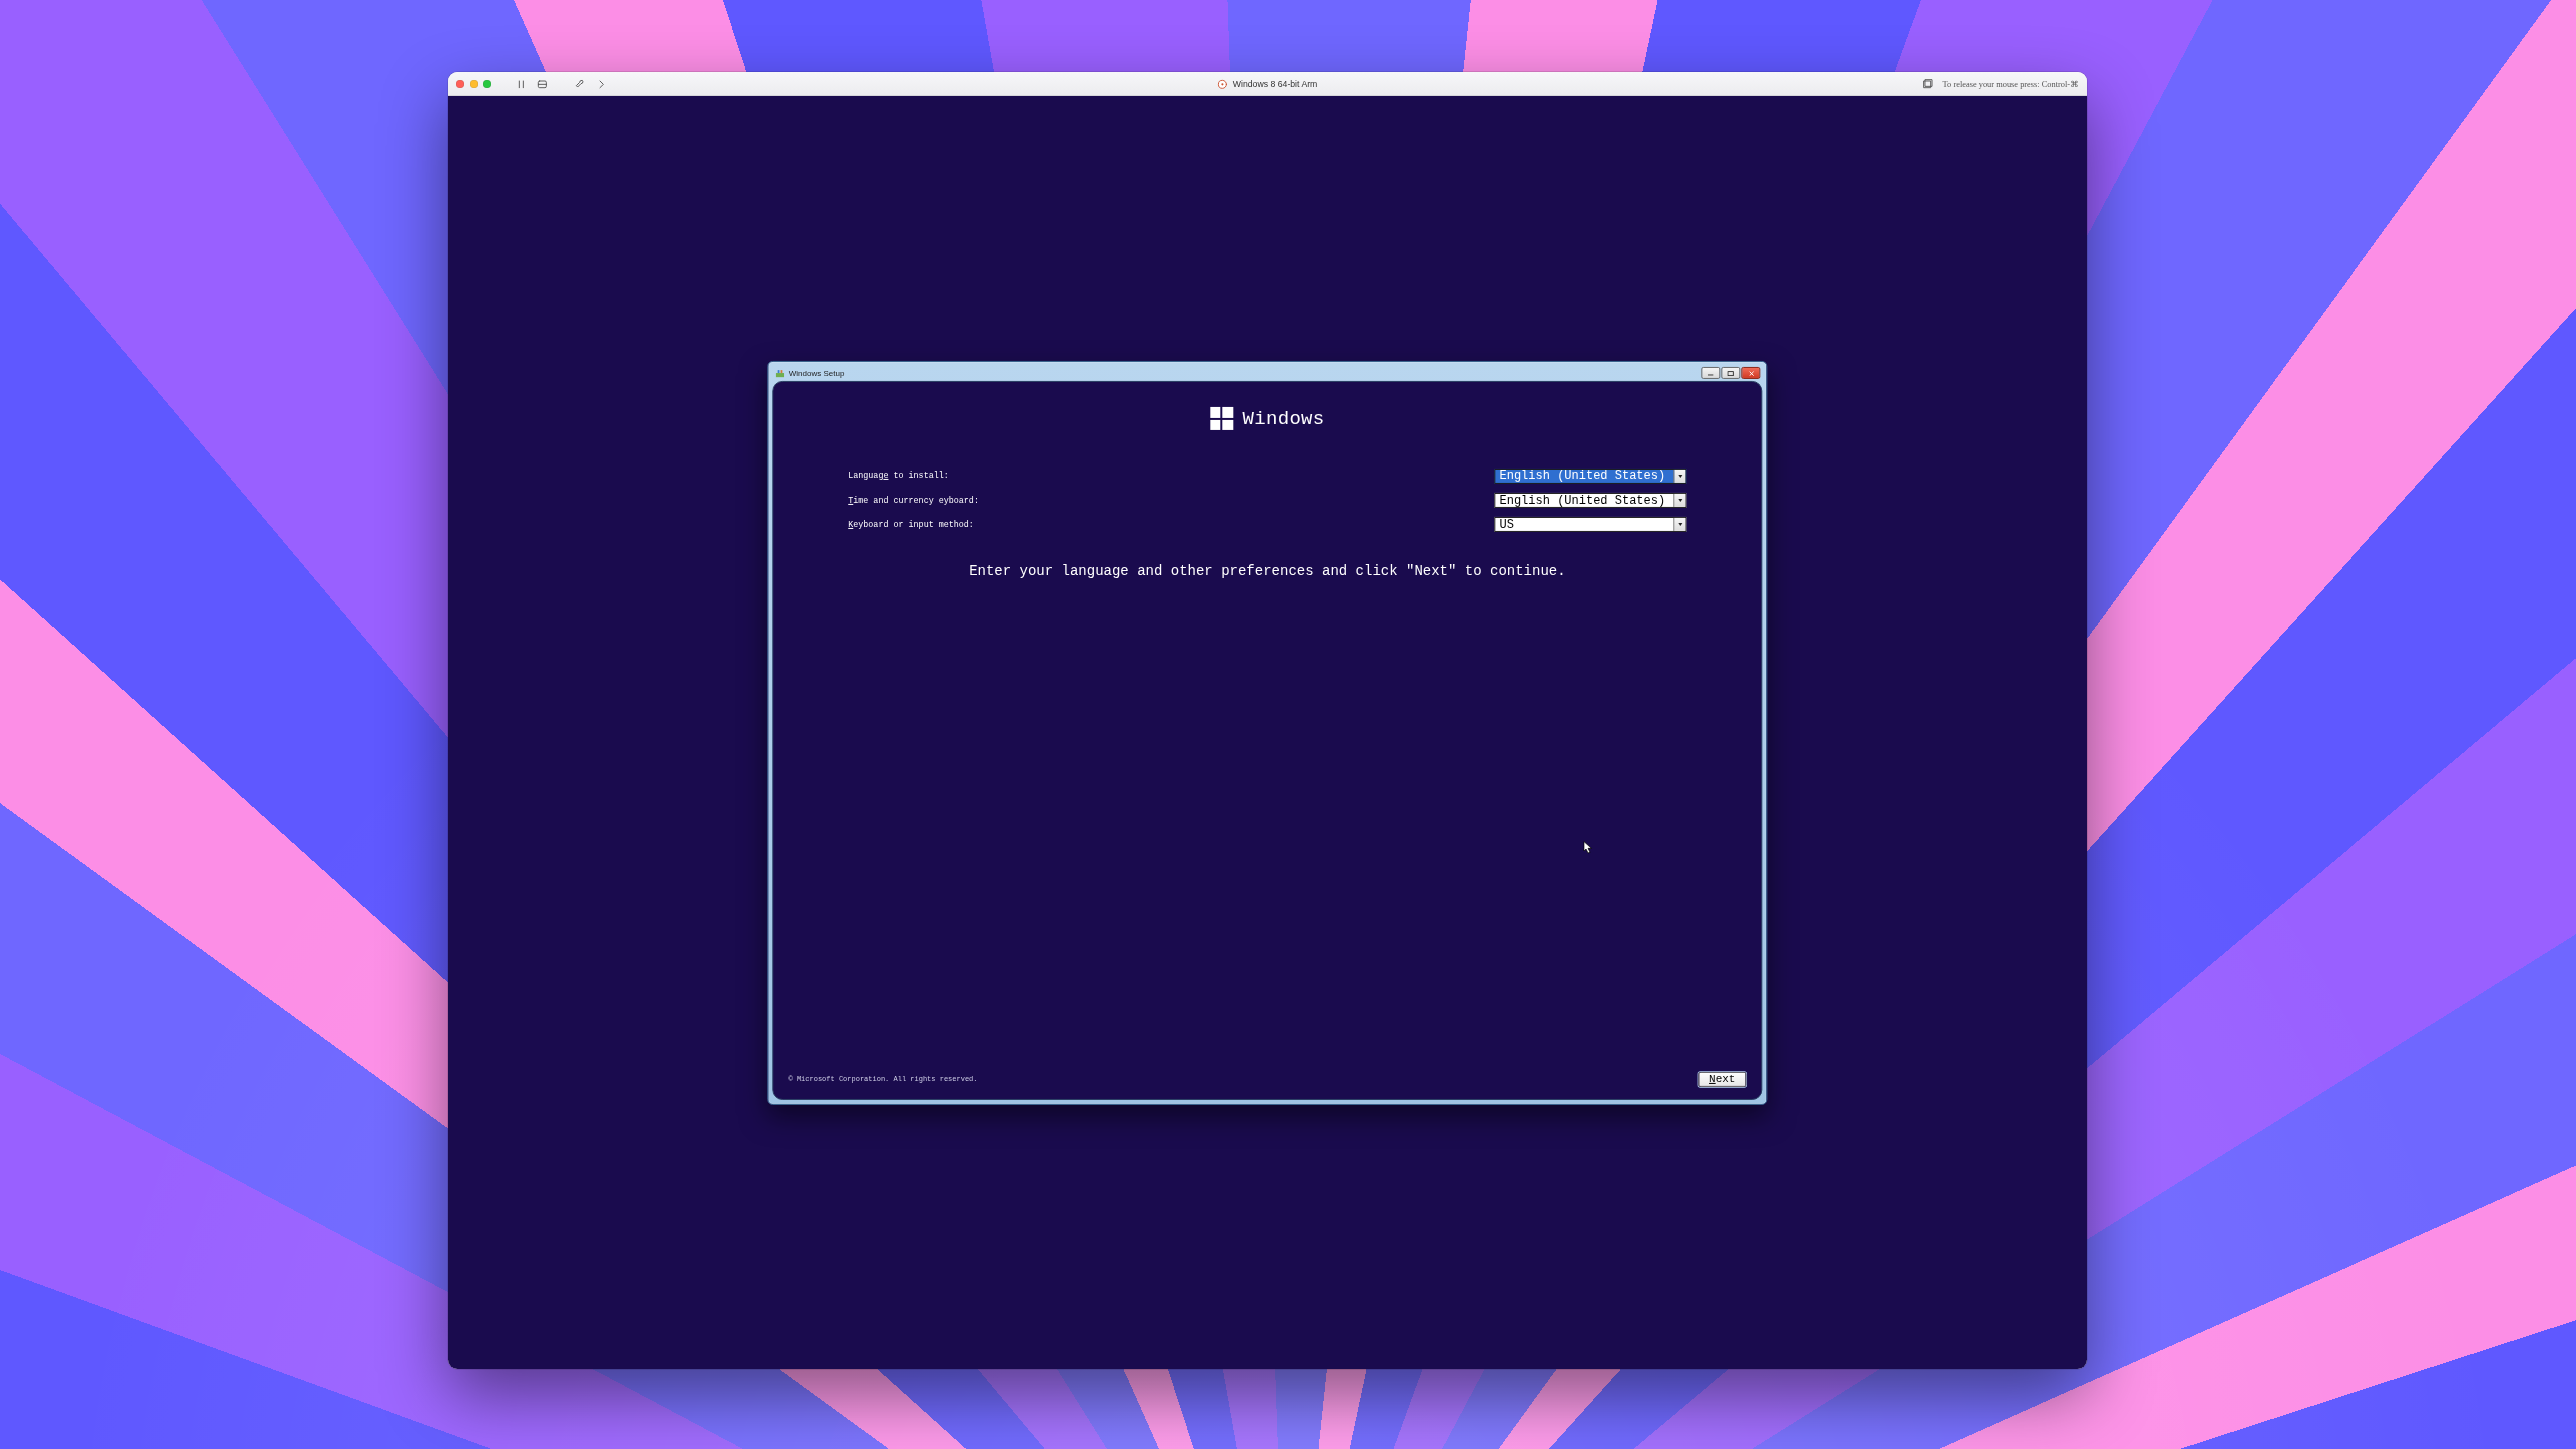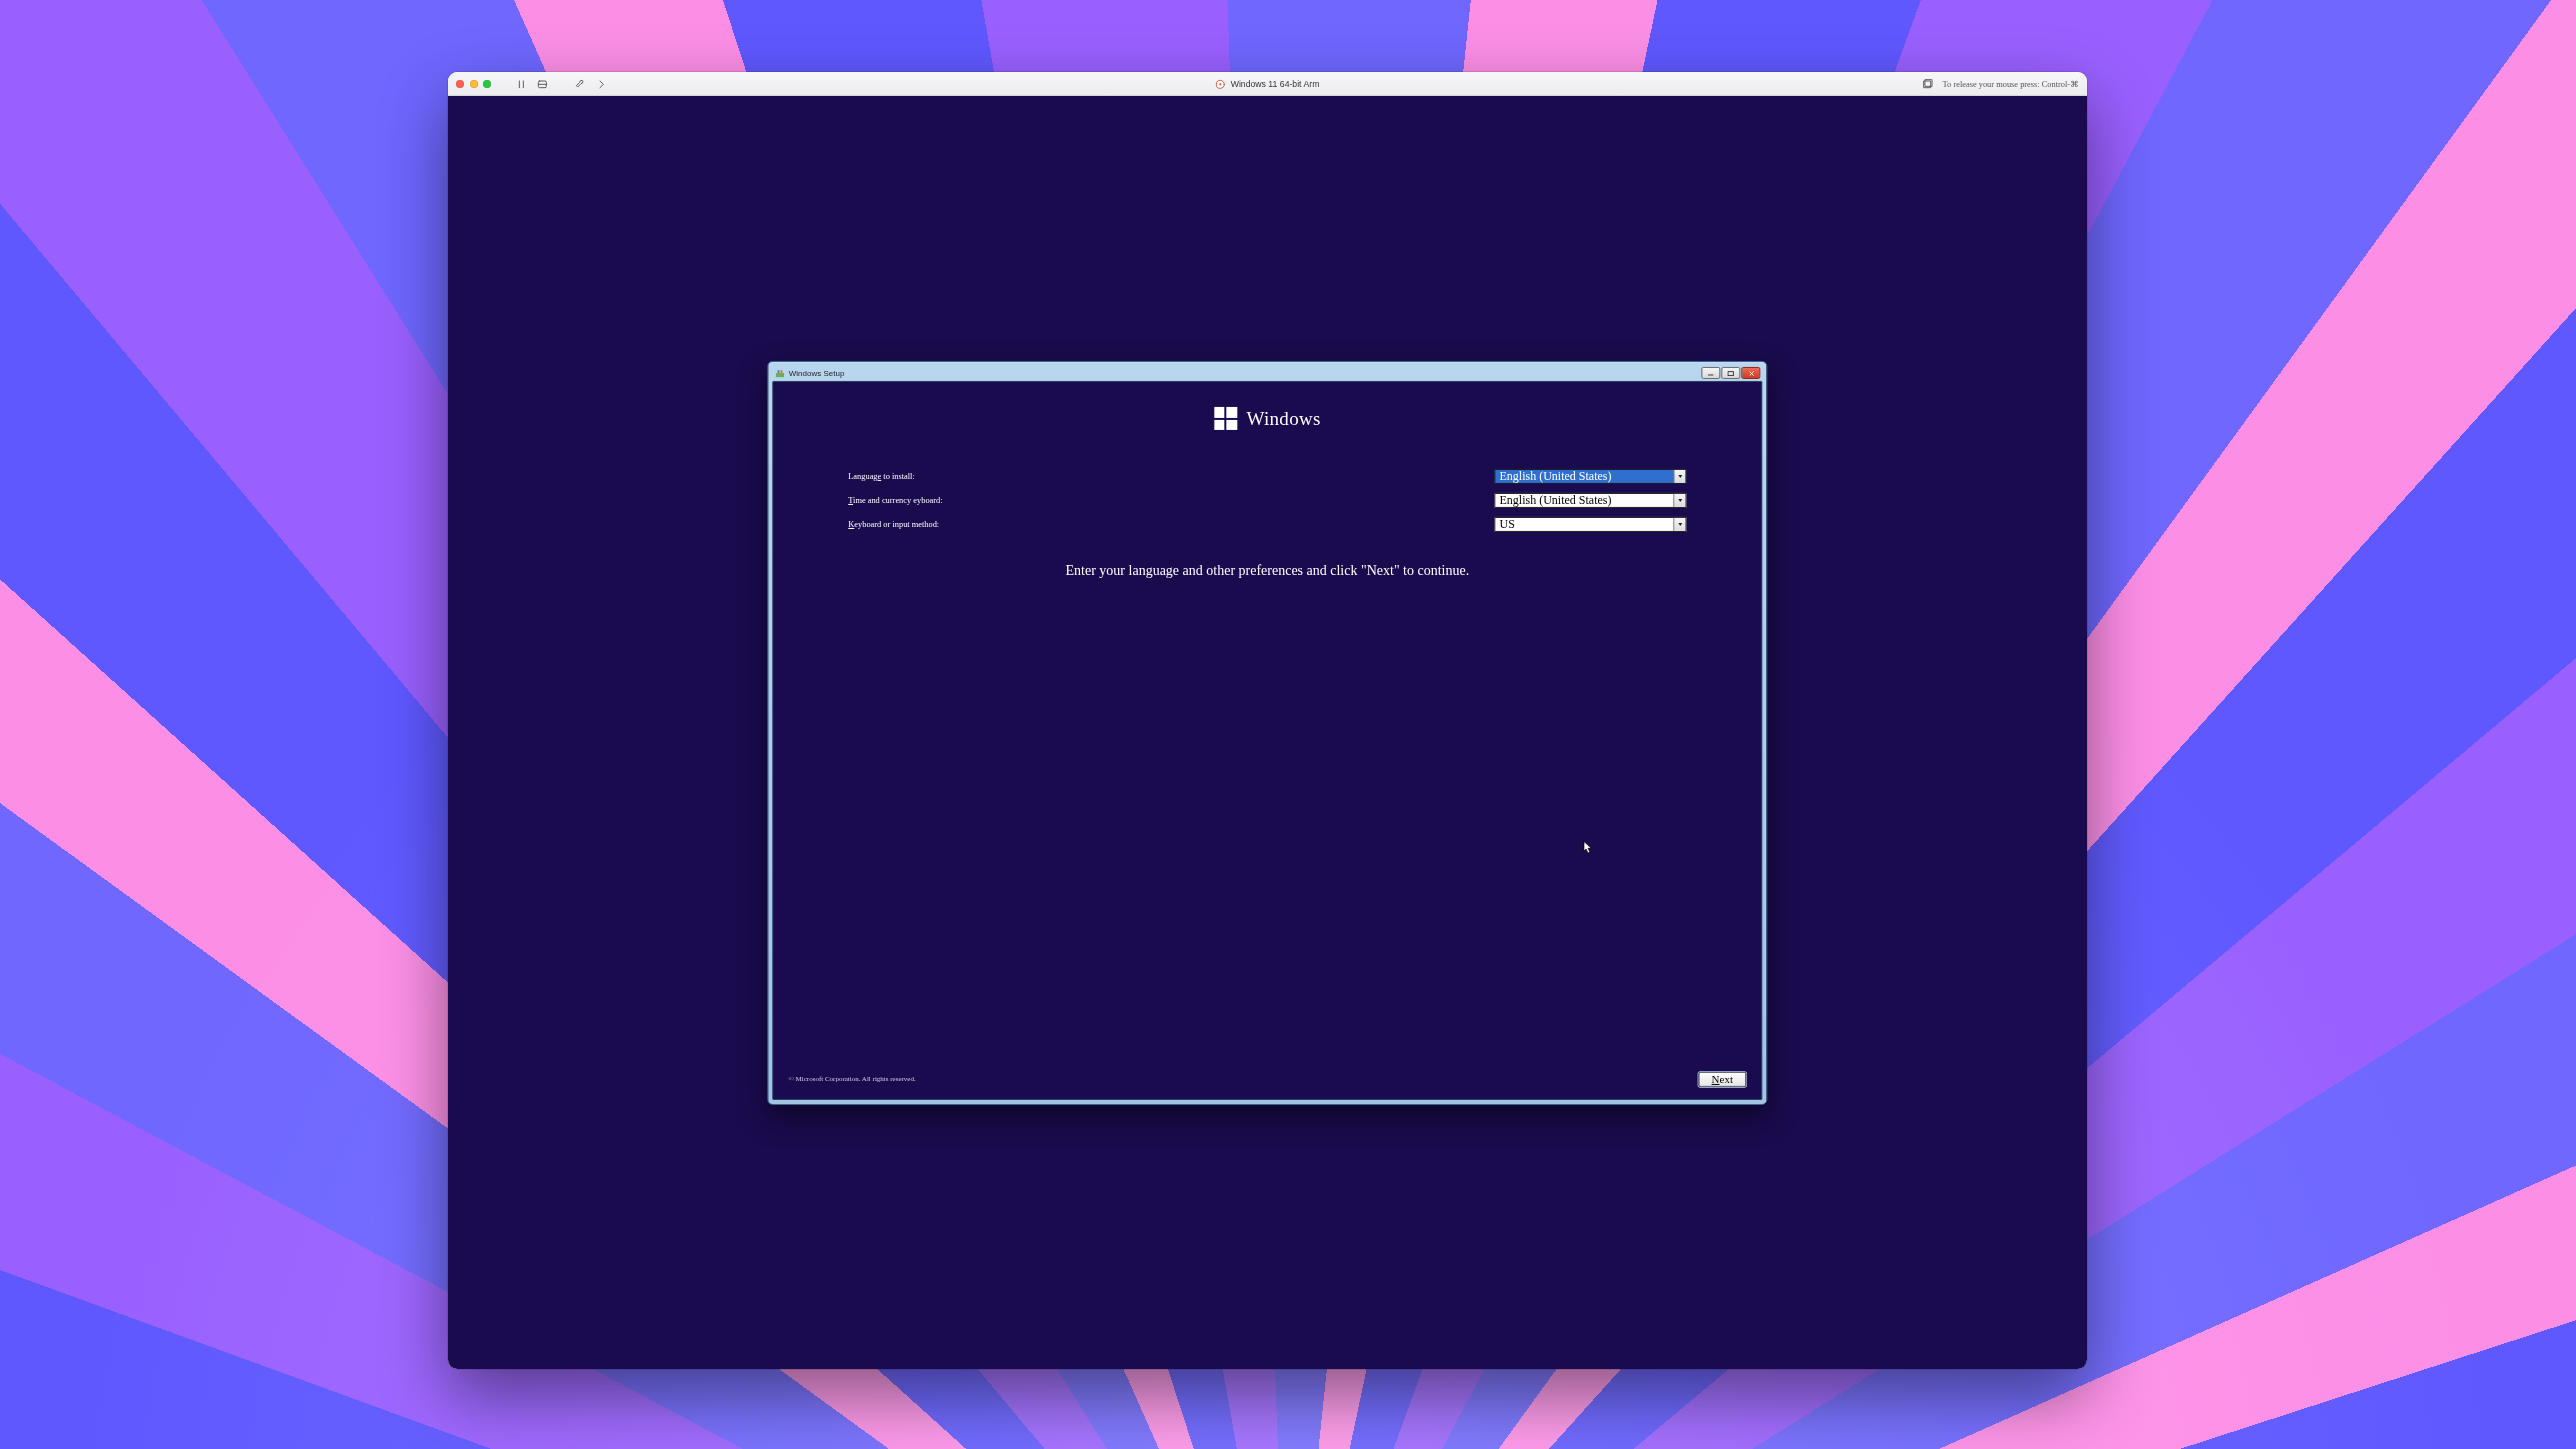--- a/index.html
+++ b/index.html
@@ -83,25 +83,25 @@
     display:flex; align-items:center; justify-content:center;
     font-size:6.7px; color:#222;
   }
   .wc-btn.close{
     background:linear-gradient(#ef6b58,#d23a23); border-color:#8d2313; color:#fff; font-weight:bold;
   }
   .setup-body{
     flex:1;
     background:#1a0b4e;
     border:0.7px solid #2a3f63;
-    border-radius:1px;
+    border-radius:10px;
     color:#fff;
     position:relative;
     padding: 20px 17.4px 13.4px;
-    font-family:Liberation Serif, serif;
+    font-family:Liberation Mono, monospace;
   }
   .brand{
     display:flex; align-items:center; justify-content:center; gap:9.4px;
     margin-top:5.4px; margin-bottom:39px;
   }
   .brand .logo{
     width:23px; height:23px;
     display:grid; grid-template-columns:1fr 1fr; grid-template-rows:1fr 1fr; gap:2px;
   }
   .brand .logo span{ background:#fff; }
@@ -207,21 +207,21 @@
       <svg class="ic" viewBox="0 0 16 16">
           <path d="M6 3l5 5-5 5"></path>
         </svg>
     </div>
 
     <div class="tb-title">
       <svg class="ic" viewBox="0 0 16 16">
         <circle cx="8" cy="8" r="6" stroke="#c53" fill="#fff"></circle>
           <circle cx="8" cy="8" r="1.6" fill="#c53" stroke="none"></circle>
       </svg>
-      <span>Windows 11 64-bit Arm</span>
+      <span>Windows 8 64-bit Arm</span>
     </div>
 
     <div class="tb-right">
       <div class="tb-btn">
         <svg class="ic" viewBox="0 0 16 16">
             <rect x="3" y="3" width="10" height="10"></rect>
             <rect x="5" y="1" width="10" height="10"></rect>
           </svg>
       </div>
       <span>To release your mouse press: Control-⌘</span>

